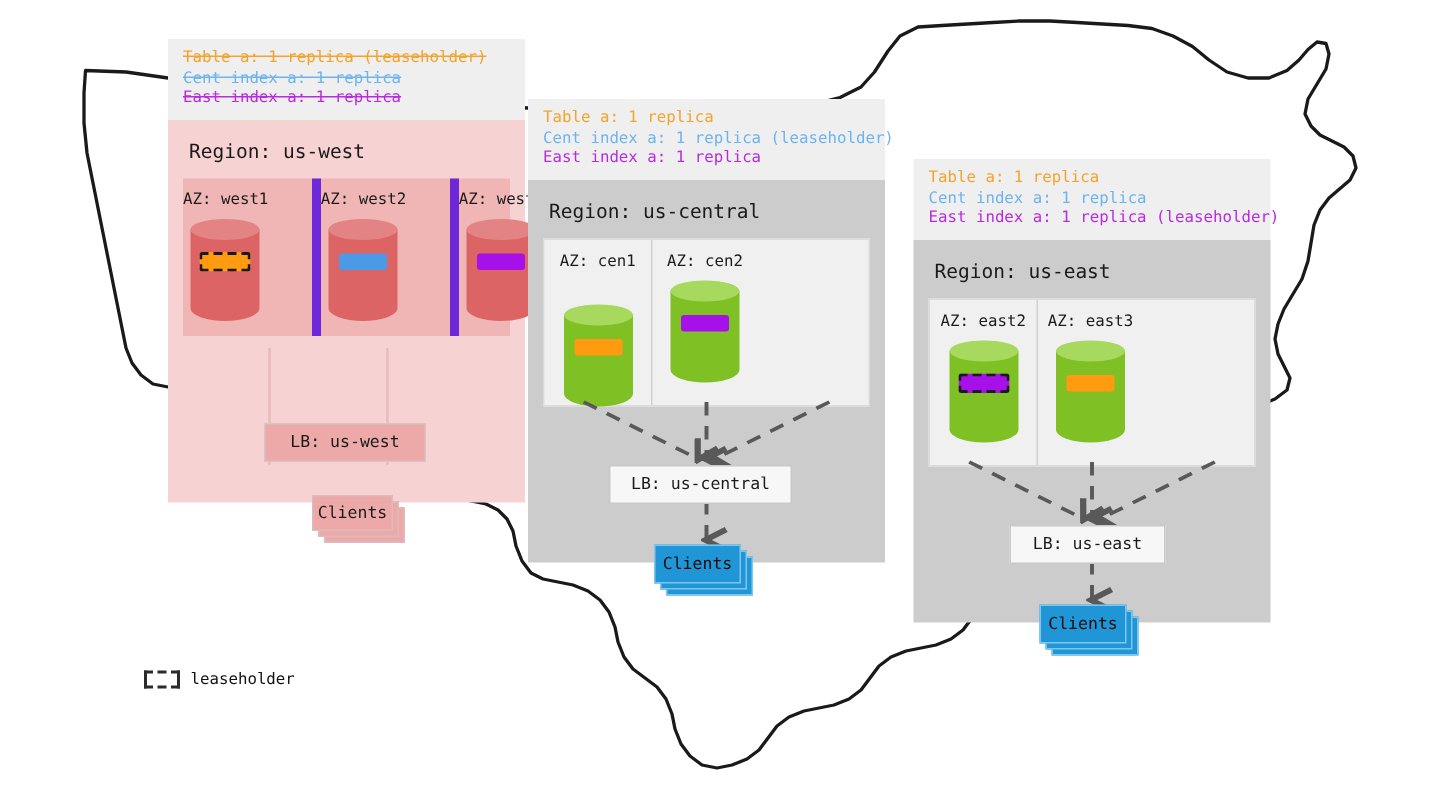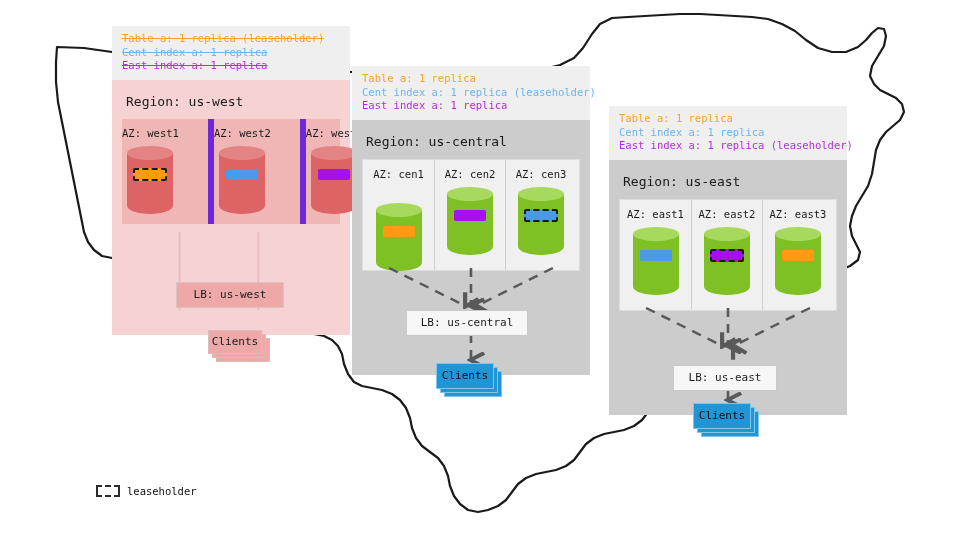--- a/index.html
+++ b/index.html
@@ -78,21 +78,21 @@
     display:flex; align-items:center; justify-content:center;
     font-size:11px; white-space:nowrap;
   }
   .clients-stack.blue .clients-label { color:#0d0d0d; }
   .clients-stack.down .clients-label { color:#1a1a1a; }
 
   
   .arrows { position:absolute; left:0; top:0; width:100%; height:100%; pointer-events:none; }
 
   
-  #key { position:absolute; left:96px; top:447px; display:flex; align-items:flex-end; gap:7px;margin-top:38px; }
+  #key { position:absolute; left:96px; top:447px; display:flex; align-items:flex-end; gap:7px; }
   #key .swatch { width:24px; height:12px; border:2px dashed #2b2b2b; background:#ffffff; }
   #key .txt { font-size:10.5px; color:#111; }
 </style>
 </head>
 <body>
 
 <svg id="map-layer" viewBox="0 0 960 540" xmlns="http://www.w3.org/2000/svg">
   <path fill="none" stroke="#1a1a1a" stroke-width="2.2" stroke-linejoin="round" stroke-linecap="round" d="M 57,47 L 84,48 L 112,52 L 150,58 L 196,63 L 244,67 L 300,70 L 352,72
            L 404,74 L 452,75 L 500,74 L 540,70 L 560,65 L 574,58 L 583,48 L 592,34
            L 600,24 L 612,18 L 628,17 L 645,16 L 662,15 L 680,14 L 700,14 L 718,15
@@ -191,28 +191,20 @@
         </div>
       </div>
       <div class="az-cell" style="width:71px;">
         <div class="az-label">AZ: cen2</div>
         <div class="cyl green" style="width:46px;height:68px;">
           <div class="body" style="top:7px;width:46px;height:61px;"></div>
           <div class="top" style="width:46px;height:14px;"></div>
           <div class="chip purple" style="left:7px;top:23px;width:32px;height:11px;"></div>
         </div>
       </div>
-      <div class="az-cell" style="width:71px;">
-        <div class="az-label">AZ: cen3</div>
-        <div class="cyl green" style="width:46px;height:68px;">
-          <div class="body" style="top:7px;width:46px;height:61px;"></div>
-          <div class="top" style="width:46px;height:14px;"></div>
-          <div class="chip blue lease" style="left:6px;top:22px;width:34px;height:13px;"></div>
-        </div>
-      </div>
     </div>
 
     <svg class="arrows" viewBox="0 0 218 255" preserveAspectRatio="none">
       <defs>
         <marker id="ah-c" markerWidth="7" markerHeight="7" refX="3.5" refY="5.6" orient="auto">
           <path d="M0.6,0.6 L3.5,5.9 L6.4,0.6" fill="none" stroke="#595959" stroke-width="1.6"></path>
         </marker>
       </defs>
       <line x1="34" y1="148" x2="104" y2="186" stroke="#595959" stroke-width="2.4" stroke-dasharray="9,7" marker-end="url(#ah-c)"></line>
       <line x1="109" y1="148" x2="109" y2="186" stroke="#595959" stroke-width="2.4" stroke-dasharray="9,7" marker-end="url(#ah-c)"></line>
@@ -235,28 +227,20 @@
   <div class="legend-head">
     <div class="legend-line table">Table a: 1 replica</div>
     <div class="legend-line cent">Cent index a: 1 replica</div>
     <div class="legend-line east">East index a: 1 replica (leaseholder)</div>
   </div>
   <div class="region-body east" style="height:255px;">
     <div class="region-title">Region: us-east</div>
 
     <div class="az-row east" style="height:112px;">
       <div class="az-cell" style="width:71px;">
-        <div class="az-label">AZ: east1</div>
-        <div class="cyl green" style="width:46px;height:68px;">
-          <div class="body" style="top:7px;width:46px;height:61px;"></div>
-          <div class="top" style="width:46px;height:14px;"></div>
-          <div class="chip blue" style="left:7px;top:23px;width:32px;height:11px;"></div>
-        </div>
-      </div>
-      <div class="az-cell" style="width:71px;">
         <div class="az-label">AZ: east2</div>
         <div class="cyl green" style="width:46px;height:68px;">
           <div class="body" style="top:7px;width:46px;height:61px;"></div>
           <div class="top" style="width:46px;height:14px;"></div>
           <div class="chip purple lease" style="left:6px;top:22px;width:34px;height:13px;"></div>
         </div>
       </div>
       <div class="az-cell" style="width:71px;">
         <div class="az-label">AZ: east3</div>
         <div class="cyl green" style="width:46px;height:68px;">
@@ -272,21 +256,21 @@
         <marker id="ah-e" markerWidth="7" markerHeight="7" refX="3.5" refY="5.6" orient="auto">
           <path d="M0.6,0.6 L3.5,5.9 L6.4,0.6" fill="none" stroke="#595959" stroke-width="1.6"></path>
         </marker>
       </defs>
       <line x1="34" y1="148" x2="104" y2="186" stroke="#595959" stroke-width="2.4" stroke-dasharray="9,7" marker-end="url(#ah-e)"></line>
       <line x1="109" y1="148" x2="109" y2="186" stroke="#595959" stroke-width="2.4" stroke-dasharray="9,7" marker-end="url(#ah-e)"></line>
       <line x1="184" y1="148" x2="114" y2="186" stroke="#595959" stroke-width="2.4" stroke-dasharray="9,7" marker-end="url(#ah-e)"></line>
       <line x1="109" y1="214" x2="109" y2="240" stroke="#595959" stroke-width="2.4" stroke-dasharray="9,7" marker-end="url(#ah-e)"></line>
     </svg>
 
-    <div class="lb-box light" style="left:64px; top:205px; width:104px; height:26px;">LB: us-east</div>
+    <div class="lb-box light" style="left:64px; top:190px; width:104px; height:26px;">LB: us-east</div>
 
     <div class="clients-stack blue" style="left:84px; top:243px; width:66px; height:28px;">
       <div class="sheet" style="left:8px;top:8px;width:58px;height:26px;"></div>
       <div class="sheet" style="left:4px;top:4px;width:58px;height:26px;"></div>
       <div class="sheet" style="left:0;top:0;width:58px;height:26px;"></div>
       <div class="clients-label" style="width:58px;height:26px;">Clients</div>
     </div>
   </div>
 </div>
 

